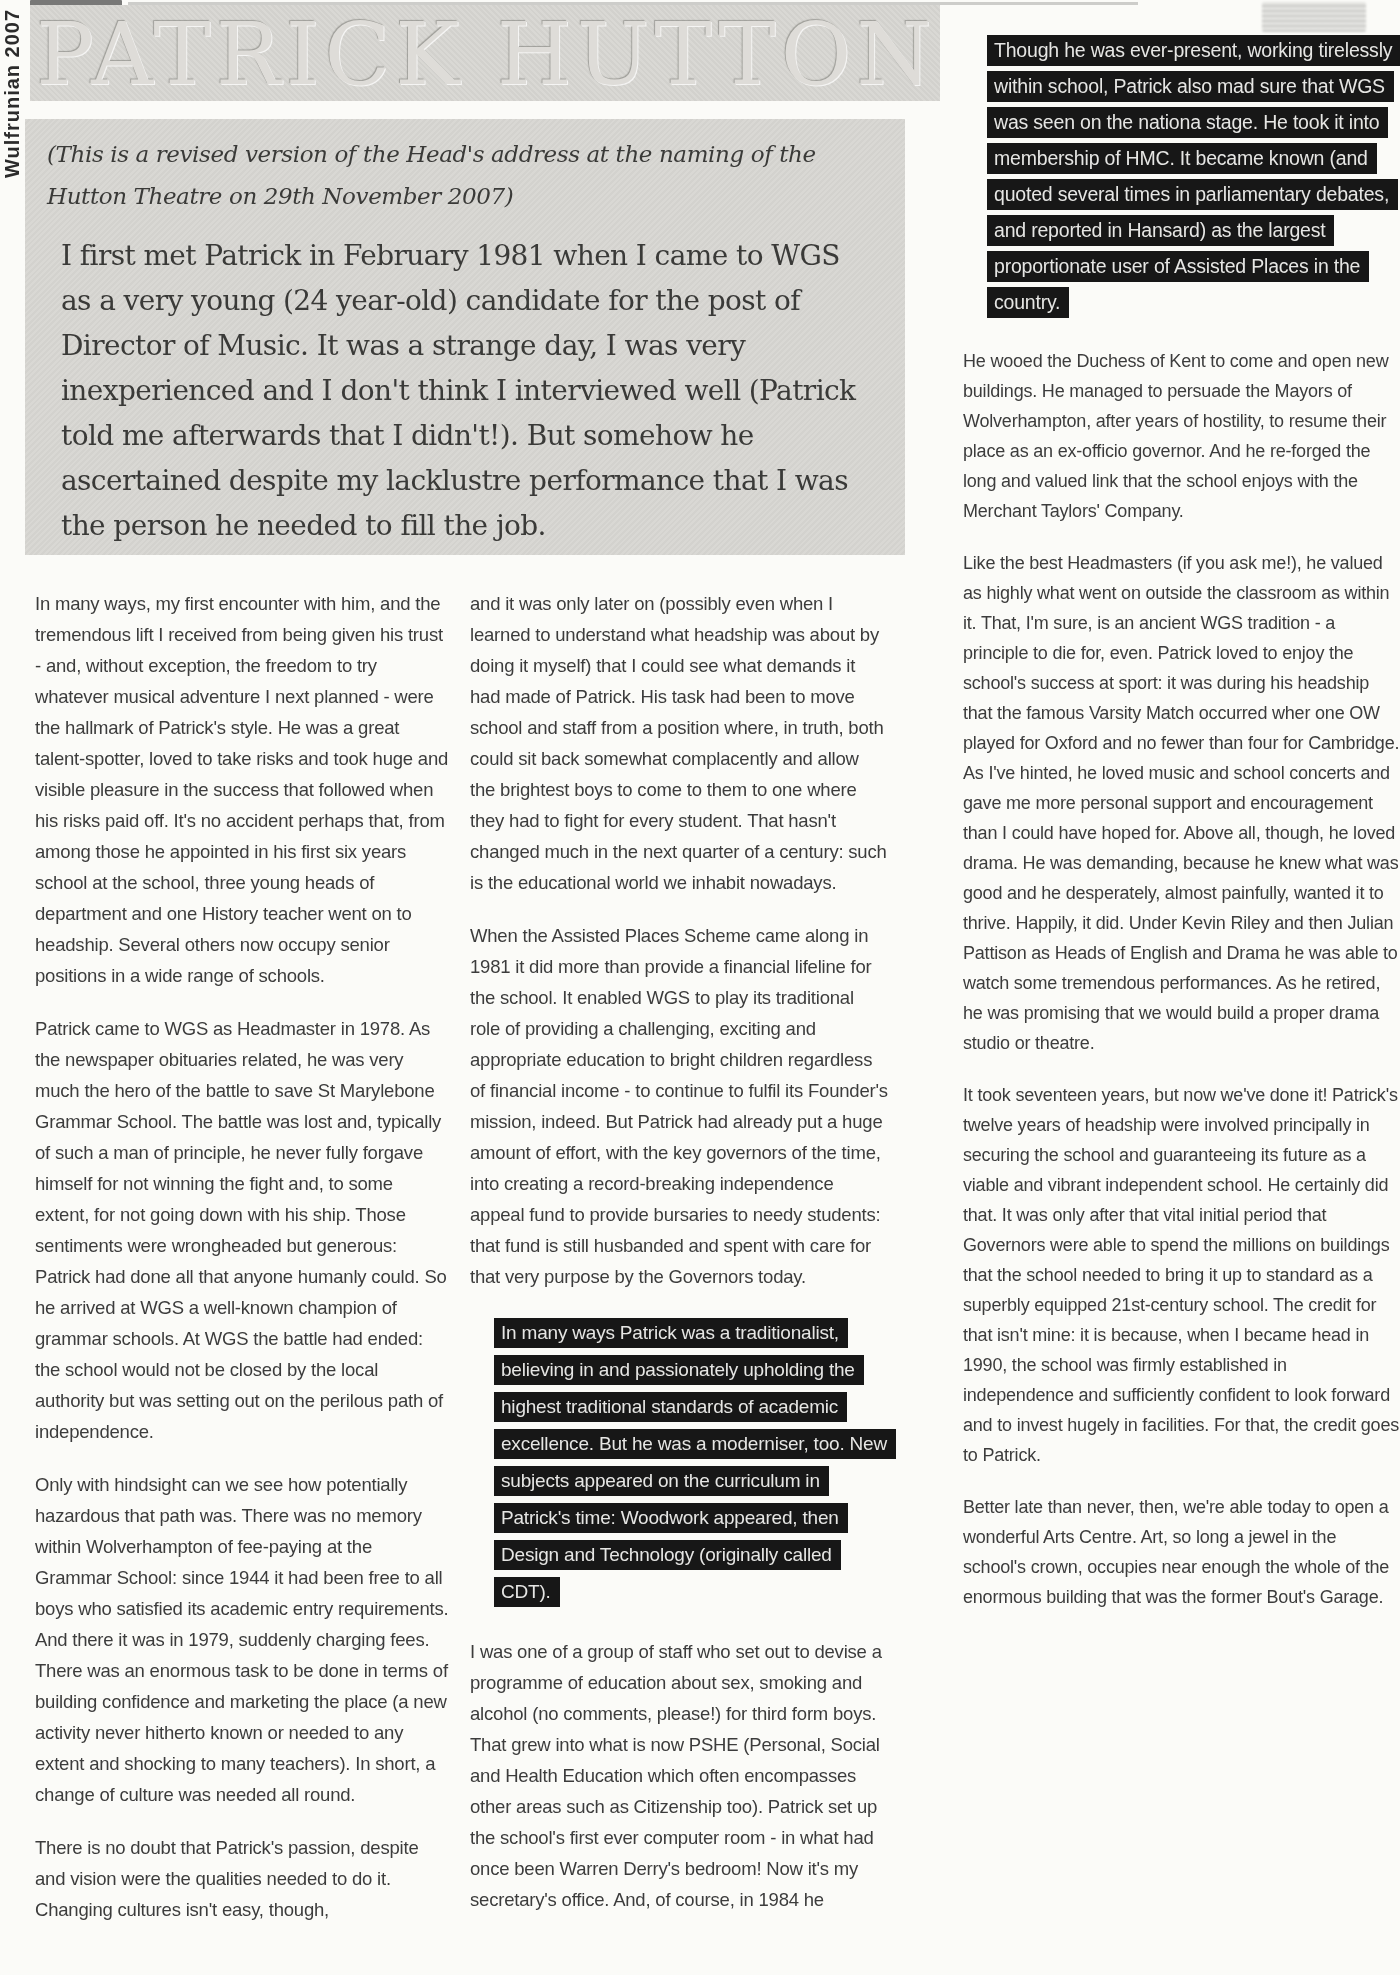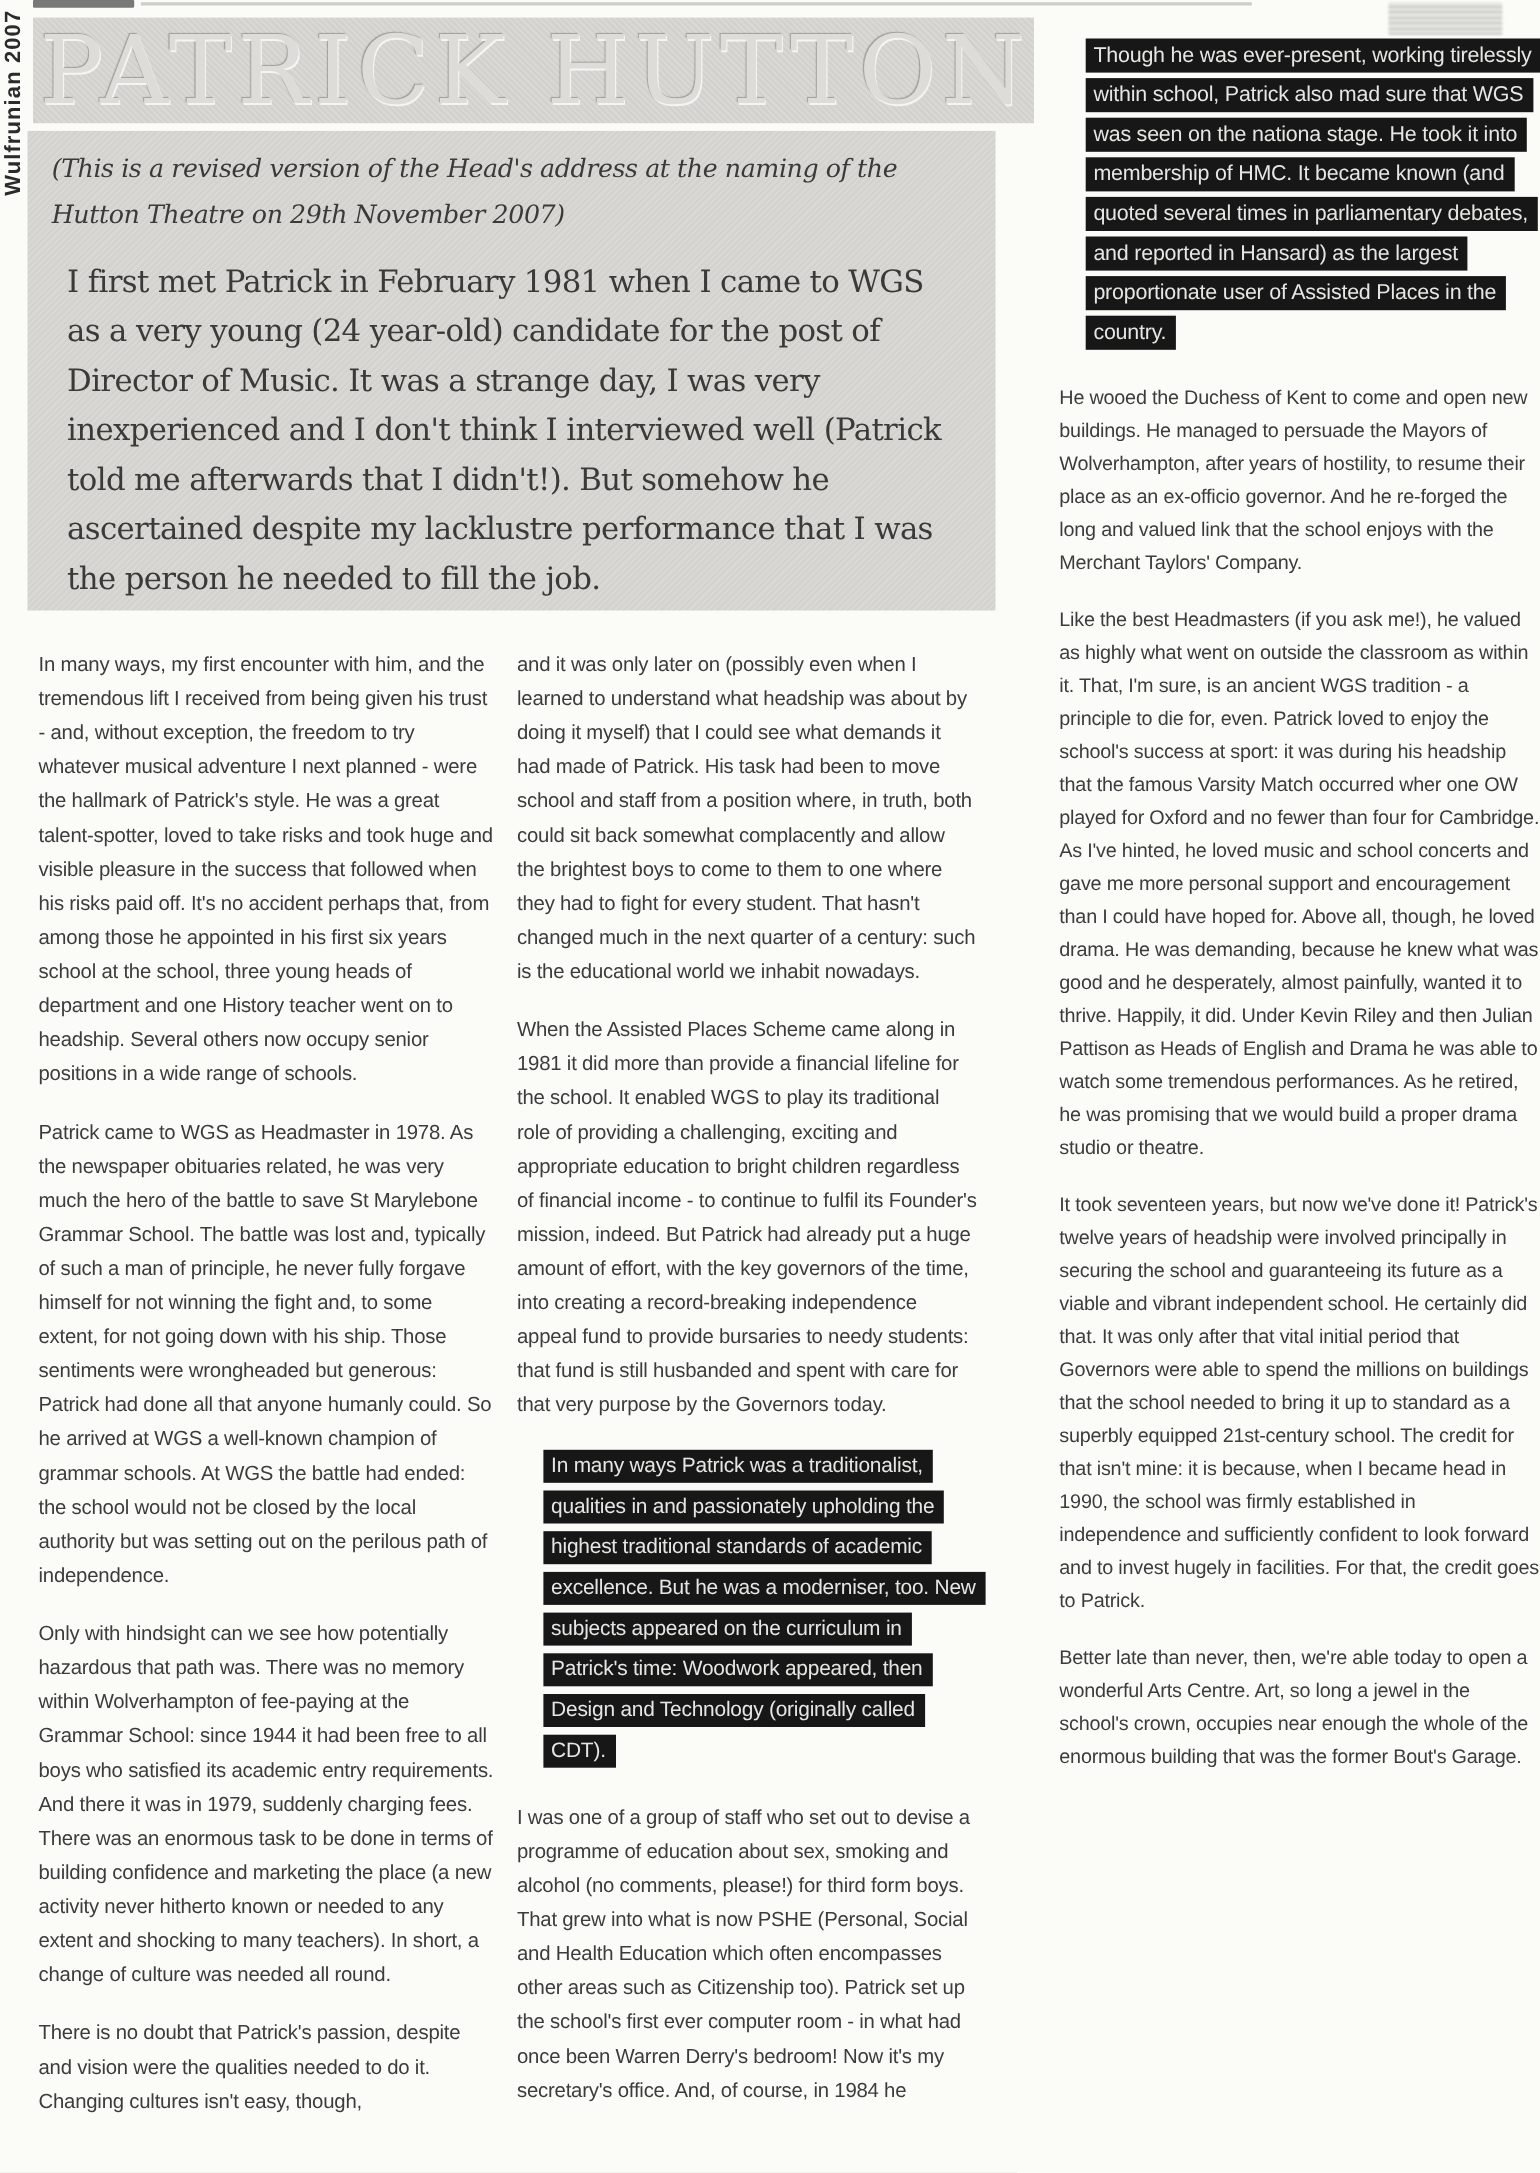--- a/index.html
+++ b/index.html
@@ -22,21 +22,21 @@
   }
   
   #spine{
     position:absolute;left:1px;top:8px;height:170px;width:30px;
     writing-mode:vertical-rl;transform:rotate(180deg);
     font-size:20px;font-weight:bold;color:#2b2b2b;letter-spacing:1px;
     white-space:nowrap;
   }
   
   #banner{
-    position:absolute;left:30px;top:16px;width:910px;height:96px;
+    position:absolute;left:30px;top:5px;width:910px;height:96px;
     background:#d7d6d2;
     background-image:repeating-linear-gradient(45deg, rgba(255,255,255,.05) 0 2px, rgba(0,0,0,.025) 2px 4px);
     overflow:hidden;
   }
   #banner h1{
     margin:0;padding:2px 0 0 6px;
     font-family:"DejaVu Serif", serif;font-weight:normal;
     font-size:86px;line-height:94px;letter-spacing:5px;white-space:nowrap;
     color:#dedcd8;
     text-shadow:1px 1px 0 rgba(255,255,255,.75), -1px -1px 1px rgba(105,105,100,.5);
@@ -97,21 +97,21 @@
   <div id="col-left" class="col">
     <p>In many ways, my first encounter with him, and the tremendous lift I received from being given his trust - and, without exception, the freedom to try whatever musical adventure I next planned - were the hallmark of Patrick's style. He was a great talent-spotter, loved to take risks and took huge and visible pleasure in the success that followed when his risks paid off. It's no accident perhaps that, from among those he appointed in his first six years school at the school, three young heads of department and one History teacher went on to headship. Several others now occupy senior positions in a wide range of schools.</p>
     <p>Patrick came to WGS as Headmaster in 1978. As the newspaper obituaries related, he was very much the hero of the battle to save St Marylebone Grammar School. The battle was lost and, typically of such a man of principle, he never fully forgave himself for not winning the fight and, to some extent, for not going down with his ship. Those sentiments were wrongheaded but generous: Patrick had done all that anyone humanly could. So he arrived at WGS a well-known champion of grammar schools. At WGS the battle had ended: the school would not be closed by the local authority but was setting out on the perilous path of independence.</p>
     <p>Only with hindsight can we see how potentially hazardous that path was. There was no memory within Wolverhampton of fee-paying at the Grammar School: since 1944 it had been free to all boys who satisfied its academic entry requirements. And there it was in 1979, suddenly charging fees. There was an enormous task to be done in terms of building confidence and marketing the place (a new activity never hitherto known or needed to any extent and shocking to many teachers). In short, a change of culture was needed all round.</p>
     <p>There is no doubt that Patrick's passion, despite and vision were the qualities needed to do it. Changing cultures isn't easy, though,</p>
   </div>
 
   <div id="col-middle" class="col">
     <p>and it was only later on (possibly even when I learned to understand what headship was about by doing it myself) that I could see what demands it had made of Patrick. His task had been to move school and staff from a position where, in truth, both could sit back somewhat complacently and allow the brightest boys to come to them to one where they had to fight for every student. That hasn't changed much in the next quarter of a century: such is the educational world we inhabit nowadays.</p>
     <p>When the Assisted Places Scheme came along in 1981 it did more than provide a financial lifeline for the school. It enabled WGS to play its traditional role of providing a challenging, exciting and appropriate education to bright children regardless of financial income - to continue to fulfil its Founder's mission, indeed. But Patrick had already put a huge amount of effort, with the key governors of the time, into creating a record-breaking independence appeal fund to provide bursaries to needy students: that fund is still husbanded and spent with care for that very purpose by the Governors today.</p>
-    <p class="hl"><span>In many ways Patrick was a traditionalist, qualities in and passionately upholding the highest traditional standards of academic excellence. But he was a moderniser, too. New subjects appeared on the curriculum in Patrick's time: Woodwork appeared, then Design and Technology (originally called CDT).</span></p>
+    <p class="hl"><span>In many ways Patrick was a traditionalist, believing in and passionately upholding the highest traditional standards of academic excellence. But he was a moderniser, too. New subjects appeared on the curriculum in Patrick's time: Woodwork appeared, then Design and Technology (originally called CDT).</span></p>
     <p>I was one of a group of staff who set out to devise a programme of education about sex, smoking and alcohol (no comments, please!) for third form boys. That grew into what is now PSHE (Personal, Social and Health Education which often encompasses other areas such as Citizenship too). Patrick set up the school's first ever computer room - in what had once been Warren Derry's bedroom! Now it's my secretary's office. And, of course, in 1984 he</p>
   </div>
 
   <div id="col-right" class="col">
     <p class="hl"><span>Though he was ever-present, working tirelessly within school, Patrick also mad sure that WGS was seen on the nationa stage. He took it into membership of HMC. It became known (and quoted several times in parliamentary debates, and reported in Hansard) as the largest proportionate user of Assisted Places in the country.</span></p>
     <p>He wooed the Duchess of Kent to come and open new buildings. He managed to persuade the Mayors of Wolverhampton, after years of hostility, to resume their place as an ex-officio governor. And he re-forged the long and valued link that the school enjoys with the Merchant Taylors' Company.</p>
     <p>Like the best Headmasters (if you ask me!), he valued as highly what went on outside the classroom as within it. That, I'm sure, is an ancient WGS tradition - a principle to die for, even. Patrick loved to enjoy the school's success at sport: it was during his headship that the famous Varsity Match occurred wher one OW played for Oxford and no fewer than four for Cambridge. As I've hinted, he loved music and school concerts and gave me more personal support and encouragement than I could have hoped for. Above all, though, he loved drama. He was demanding, because he knew what was good and he desperately, almost painfully, wanted it to thrive. Happily, it did. Under Kevin Riley and then Julian Pattison as Heads of English and Drama he was able to watch some tremendous performances. As he retired, he was promising that we would build a proper drama studio or theatre.</p>
     <p>It took seventeen years, but now we've done it! Patrick's twelve years of headship were involved principally in securing the school and guaranteeing its future as a viable and vibrant independent school. He certainly did that. It was only after that vital initial period that Governors were able to spend the millions on buildings that the school needed to bring it up to standard as a superbly equipped 21st-century school. The credit for that isn't mine: it is because, when I became head in 1990, the school was firmly established in independence and sufficiently confident to look forward and to invest hugely in facilities. For that, the credit goes to Patrick.</p>
     <p>Better late than never, then, we're able today to open a wonderful Arts Centre. Art, so long a jewel in the school's crown, occupies near enough the whole of the enormous building that was the former Bout's Garage.</p>
   </div>

